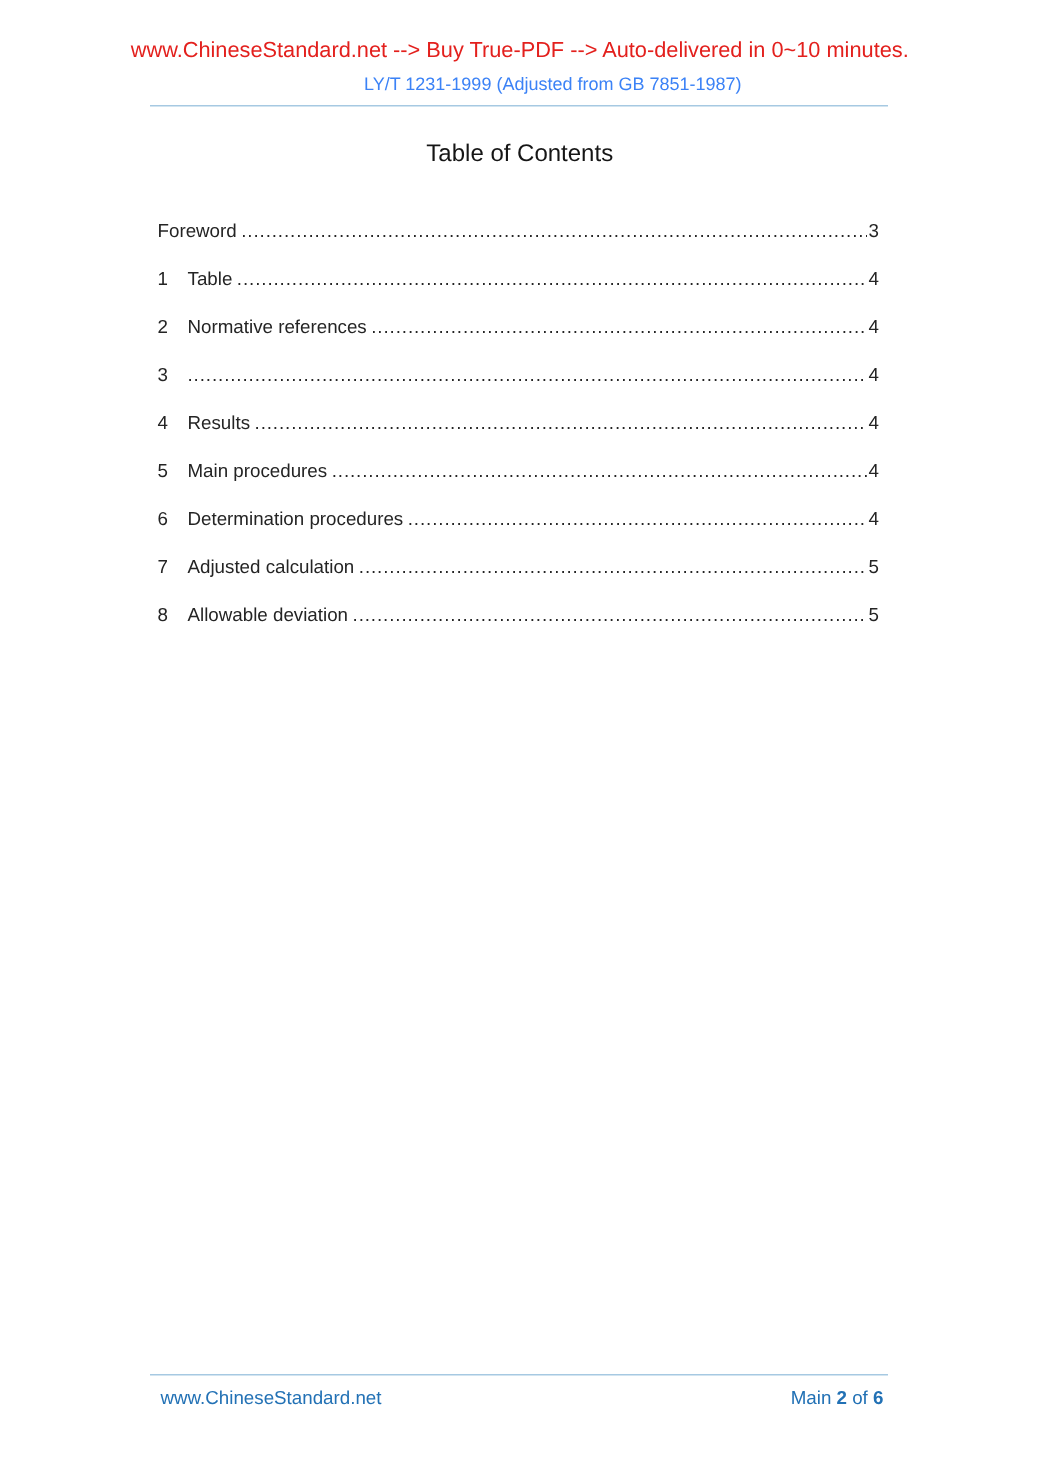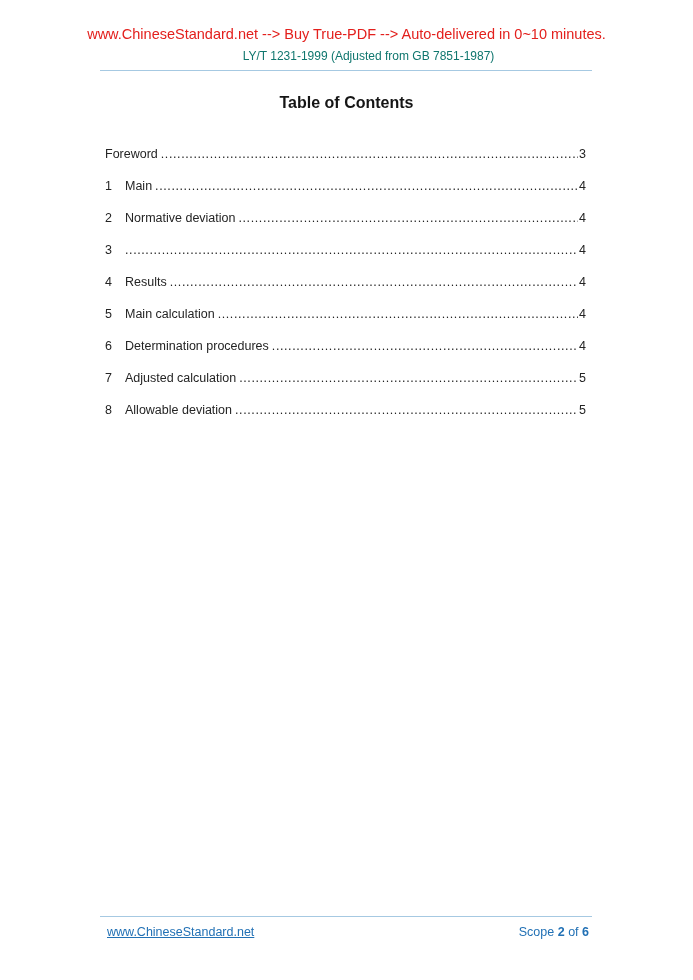--- a/index.html
+++ b/index.html
@@ -21,40 +21,40 @@
     color: #e3201d;
     text-decoration: none;
     display: block;
     white-space: nowrap;
   }
   .std-ref {
     position: absolute;
     top: 49px; left: 0; right: 0;
     text-align: center;
     font-size: 12px;
-    color: #0f766e;
+    color: #3b82f6;
     white-space: nowrap;
     padding-left: 44px;
   }
   .rule {
     position: absolute;
     left: 100px;
     width: 492px;
     height: 1px;
     background: #a6c9e2;
   }
   .rule-header { top: 70px; }
   .rule-footer { top: 916px; }
   
   .doc-title {
     position: absolute;
     top: 94px; left: 0; right: 0;
     text-align: center;
     font-size: 16px;
-    font-weight: bold;
+    font-weight: normal;
     color: #151515;
   }
   
   .toc {
     position: absolute;
     top: 138px;
     left: 105px;
     width: 481px;
   }
   .toc-row {
@@ -95,21 +95,20 @@
     left: 107px;
     width: 482px;
     display: flex;
     justify-content: space-between;
     align-items: baseline;
     font-size: 12.5px;
     line-height: 20px;
   }
   .footer-link {
     color: #2271b5;
-    text-decoration: underline;
     cursor: pointer;
   }
   .page-num {
     color: #2271b5;
   }
   .page-num b { font-weight: bold; }
 </style>
 </head>
 <body>
 
@@ -123,44 +122,44 @@
 
   <div class="toc">
     <div class="toc-row">
 
       <span class="toc-title">Foreword</span>
       <span class="toc-dots"></span>
       <span class="toc-page">3</span>
     </div>
     <div class="toc-row">
       <span class="toc-num">1</span>
-      <span class="toc-title">Main</span>
+      <span class="toc-title">Table</span>
       <span class="toc-dots"></span>
       <span class="toc-page">4</span>
     </div>
     <div class="toc-row">
       <span class="toc-num">2</span>
-      <span class="toc-title">Normative deviation</span>
+      <span class="toc-title">Normative references</span>
       <span class="toc-dots"></span>
       <span class="toc-page">4</span>
     </div>
     <div class="toc-row">
       <span class="toc-num">3</span>
       <span class="toc-dots"></span>
       <span class="toc-page">4</span>
     </div>
     <div class="toc-row">
       <span class="toc-num">4</span>
       <span class="toc-title">Results</span>
       <span class="toc-dots"></span>
       <span class="toc-page">4</span>
     </div>
     <div class="toc-row">
       <span class="toc-num">5</span>
-      <span class="toc-title">Main calculation</span>
+      <span class="toc-title">Main procedures</span>
       <span class="toc-dots"></span>
       <span class="toc-page">4</span>
     </div>
     <div class="toc-row">
       <span class="toc-num">6</span>
       <span class="toc-title">Determination procedures</span>
       <span class="toc-dots"></span>
       <span class="toc-page">4</span>
     </div>
     <div class="toc-row">
@@ -174,20 +173,20 @@
       <span class="toc-title">Allowable deviation</span>
       <span class="toc-dots"></span>
       <span class="toc-page">5</span>
     </div>
   </div>
 
   <div class="rule rule-footer"></div>
   <div class="footer-row">
     <a class="footer-link">www.ChineseStandard.net</a>
     <div class="page-num">
-      <span>Scope</span>
+      <span>Main</span>
       <b>2</b>
       <span>of</span>
       <b>6</b>
     </div>
   </div>
 
 </div>
 
 </body></html>

